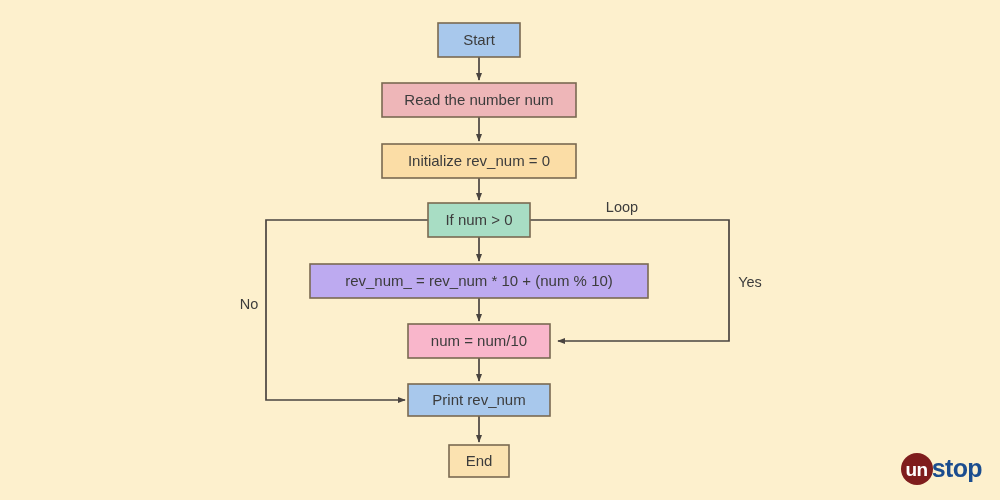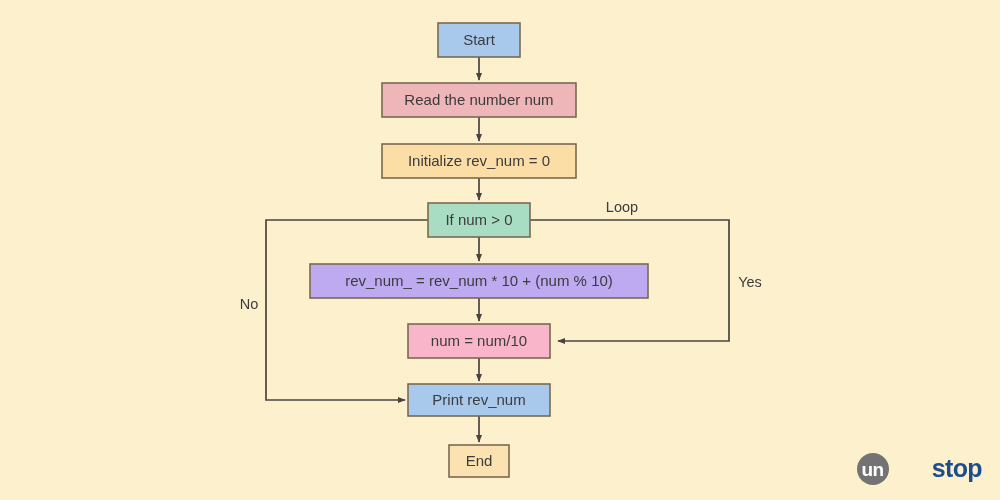--- a/index.html
+++ b/index.html
@@ -57,41 +57,40 @@
     bottom: 14px;
     display: flex;
     align-items: center;
     height: 34px;
     user-select: none;
   }
   #brand-logo .logo-mark {
     width: 32px;
     height: 32px;
     border-radius: 50%;
-    background: #737373;
+    background: #7f1d1d;
     color: #ffffff;
     font-family: "Liberation Sans", sans-serif;
     font-weight: bold;
     font-size: 19px;
     letter-spacing: -0.5px;
     display: flex;
     align-items: center;
     justify-content: center;
     line-height: 1;
     margin-right: -1px;
   }
   #brand-logo .logo-word {
     color: #1b4d8f;
     font-family: "Liberation Sans", sans-serif;
     font-weight: bold;
     font-size: 25px;
     letter-spacing: -0.6px;
     line-height: 1;
     padding-bottom: 2px;
-    padding-left: 44px;
   }
 </style>
 </head>
 <body>
 
 <div id="canvas">
 
   <svg id="flow-svg" viewBox="0 0 1000 500">
     <defs>
       <marker id="arrowhead" markerWidth="9" markerHeight="9" refX="7.2" refY="3.6" orient="auto" markerUnits="userSpaceOnUse">

